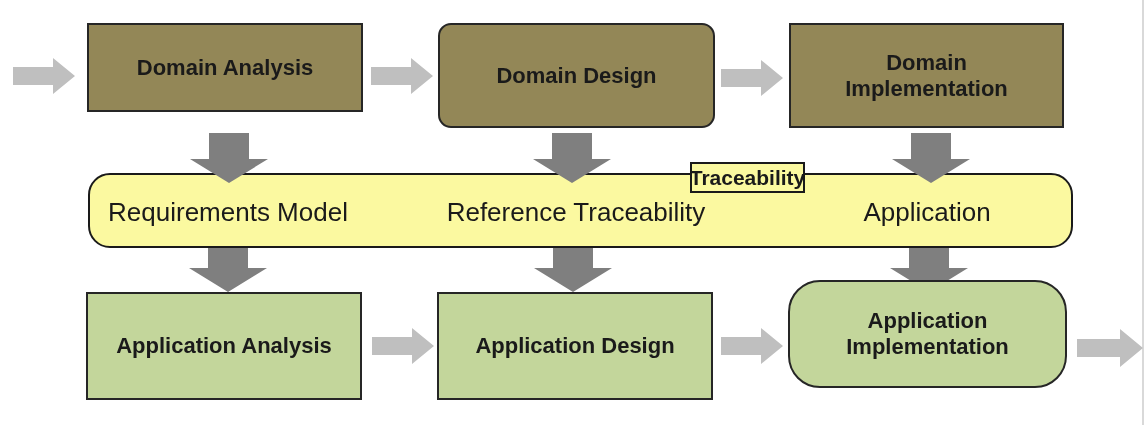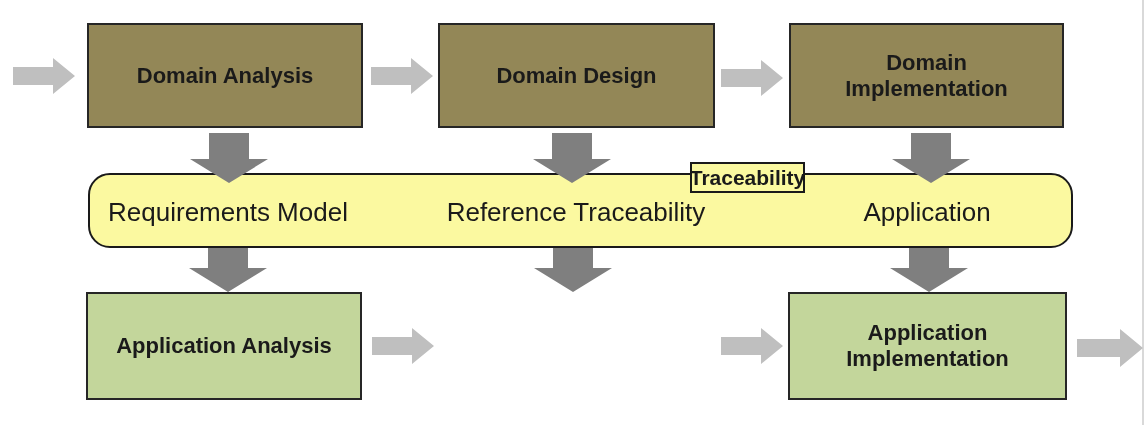--- a/index.html
+++ b/index.html
@@ -94,24 +94,24 @@
     z-index: 0;
   }
 </style>
 </head>
 <body>
 
 <div class="stage">
 
   <div class="page-edge"></div>
 
-  <div class="box domain-box" style="left:87px; top:23px; width:276px; height:105px;">
+  <div class="box domain-box" style="left:87px; top:23px; width:276px; height:89px;">
     <span class="lbl">Domain Analysis</span>
   </div>
-  <div class="box domain-box" style="left:438px; top:23px; width:277px; height:105px;">
+  <div class="box domain-box" style="left:438px; top:23px; width:277px; height:105px;border-radius:13px;">
     <span class="lbl">Domain Design</span>
   </div>
   <div class="box domain-box" style="left:789px; top:23px; width:275px; height:105px;">
     <span class="lbl">Domain Implementation</span>
   </div>
 
   <div class="arrow-right" style="left:13px; top:58px;"></div>
   <div class="arrow-right" style="left:371px; top:58px;"></div>
   <div class="arrow-right" style="left:721px; top:60px;"></div>
 
@@ -128,21 +128,24 @@
     <span>Traceability</span>
   </div>
 
   <div class="arrow-down-bot" style="left:189px; top:248px;"></div>
   <div class="arrow-down-bot" style="left:534px; top:248px;"></div>
   <div class="arrow-down-bot" style="left:890px; top:248px;"></div>
 
   <div class="box app-box" style="left:86px; top:292px; width:276px; height:108px;">
     <span class="lbl">Application Analysis</span>
   </div>
-  <div class="box app-box" style="left:788px; top:292px; width:279px; height:108px;">
+  <div class="box app-box" style="left:437px; top:292px; width:276px; height:108px;">
+    <span class="lbl">Application Design</span>
+  </div>
+  <div class="box app-box" style="left:788px; top:280px; width:279px; height:108px;border-radius:32px;">
     <span class="lbl">Application Implementation</span>
   </div>
 
   <div class="arrow-right" style="left:372px; top:328px;"></div>
   <div class="arrow-right" style="left:721px; top:328px;"></div>
   <div class="arrow-right-out" style="left:1077px; top:329px;"></div>
 
 </div>
 
 </body></html>

